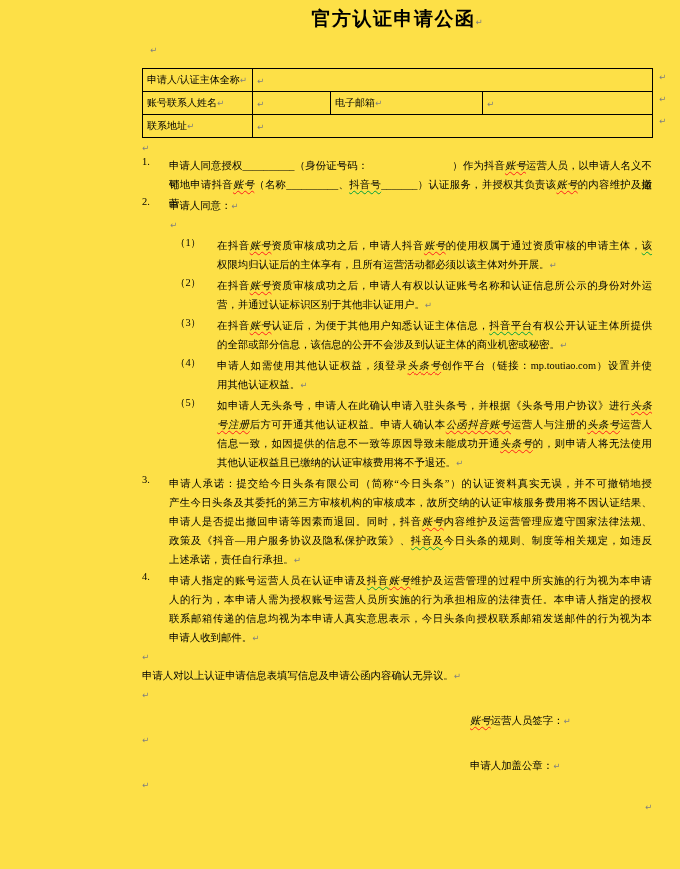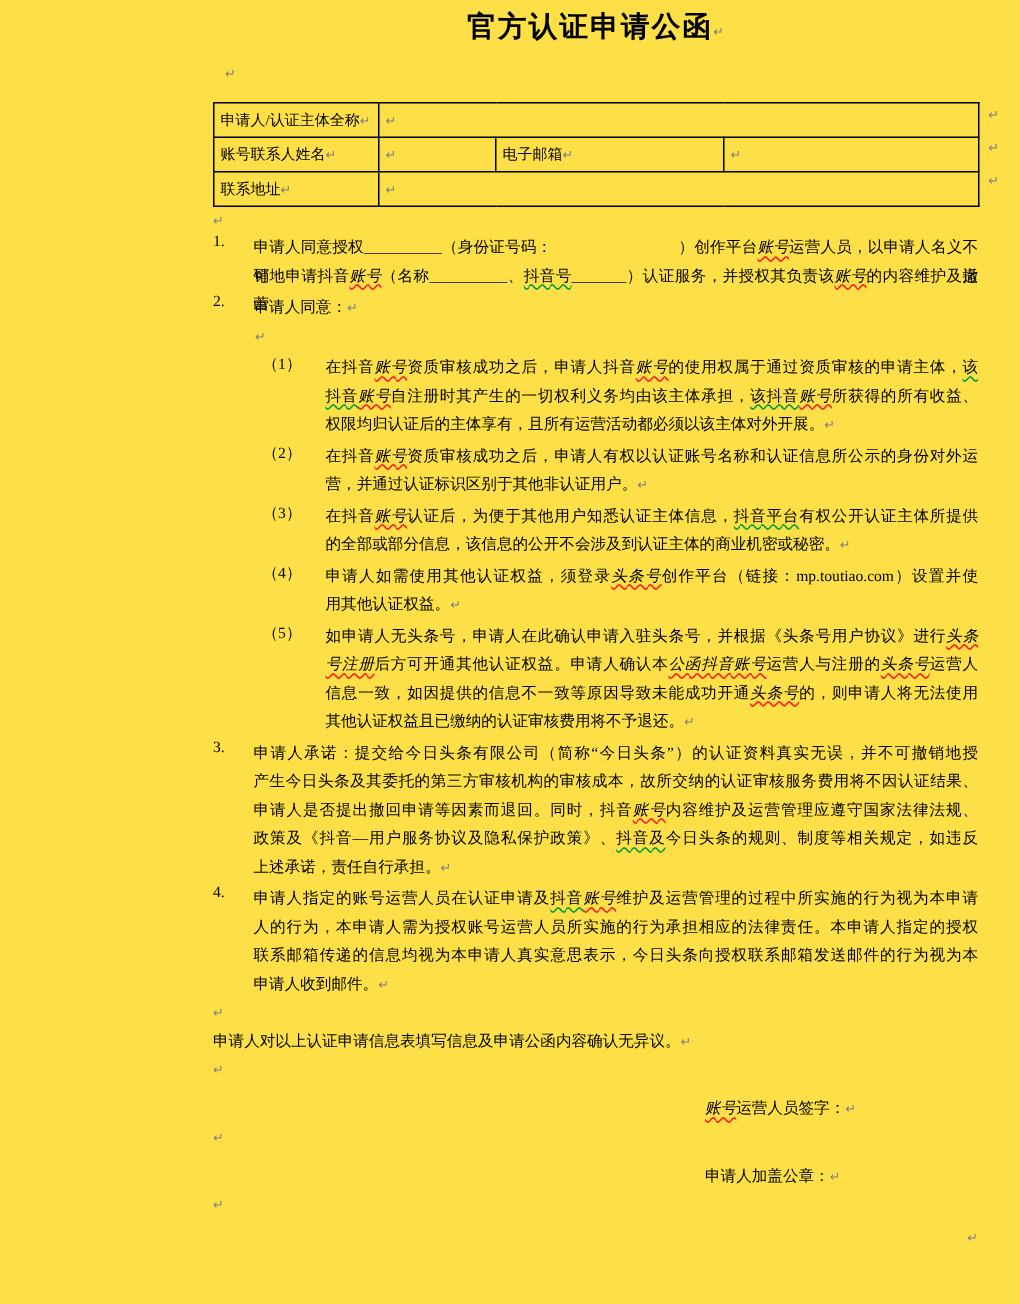--- a/index.html
+++ b/index.html
@@ -87,36 +87,35 @@
       <span class="mark rowmark rm2">↵</span>
       <span class="mark rowmark rm3">↵</span>
     </div>
 
     <div class="blank posttable"><span class="mark">↵</span></div>
 
     <div class="list">
         <div class="item lv1">
           <span class="num">1.</span>
           <div class="txt">
-            <div class="ln j"><span>申请人同意授权__________（身份证号码：　　　　　　　　）创作平台</span><span class="u-r">账号</span><span>运营人员，以申请人名义不可撤</span></div>
+            <div class="ln j"><span>申请人同意授权__________（身份证号码：　　　　　　　　）作为抖音</span><span class="u-r">账号</span><span>运营人员，以申请人名义不可撤</span></div>
             <div class="ln j"><span>销地申请抖音</span><span class="u-r">账号</span><span>（名称__________、</span><span class="u-g">抖音号</span><span>_______）认证服务，并授权其负责该</span><span class="u-r">账号</span><span>的内容维护及运营</span></div>
           </div>
         </div>
         <div class="item lv1">
           <span class="num">2.</span>
           <div class="txt">
             <div class="ln"><span>申请人同意：</span><span class="mark">↵</span></div>
           </div>
         </div>
         <div class="ln blank lv2"><span class="mark">↵</span></div>
         <div class="item lv2">
           <span class="num">（1）</span>
           <div class="txt">
             <div class="ln j"><span>在抖音</span><span class="u-r">账号</span><span>资质审核成功之后，申请人抖音</span><span class="u-r">账号</span><span>的使用权属于通过资质审核的申请主体，</span><span class="u-g">该</span></div>
-            <div class="ln j"><span class="u-g">抖音</span><span class="u-r">账号</span><span>自注册时其产生的一切权利义务均由该主体承担，</span><span class="u-g">该抖音</span><span class="u-r">账号</span><span>所获得的所有收益、</span></div>
             <div class="ln"><span>权限均归认证后的主体享有，且所有运营活动都必须以该主体对外开展。</span><span class="mark">↵</span></div>
           </div>
         </div>
         <div class="item lv2">
           <span class="num">（2）</span>
           <div class="txt">
             <div class="ln j"><span>在抖音</span><span class="u-r">账号</span><span>资质审核成功之后，申请人有权以认证账号名称和认证信息所公示的身份对外运</span></div>
             <div class="ln"><span>营，并通过认证标识区别于其他非认证用户。</span><span class="mark">↵</span></div>
           </div>
         </div>

